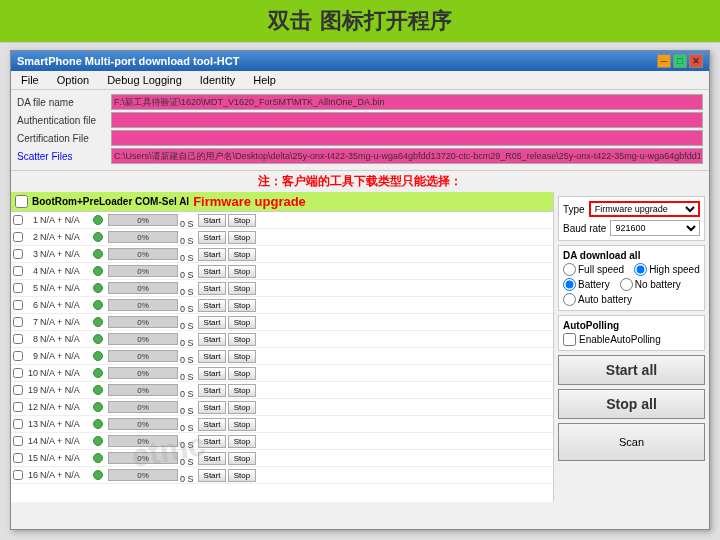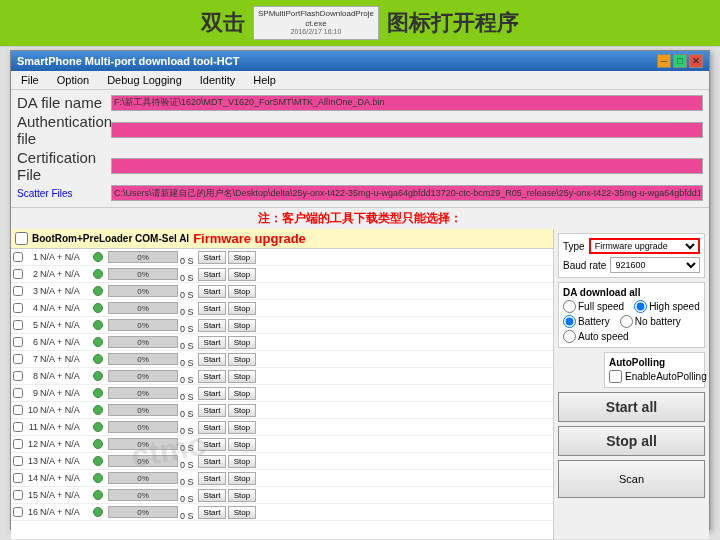--- a/index.html
+++ b/index.html
@@ -101,21 +101,21 @@
       border-bottom: 1px solid #ccc;
     }
     .form-row {
       display: flex;
       align-items: center;
       margin-bottom: 2px;
       gap: 4px;
     }
     .form-label {
       width: 90px;
-      font-size: 15px;
+      font-size: 10px;
       color: #333;
       flex-shrink: 0;
     }
     .form-input {
       flex: 1;
       height: 16px;
       border: 1px solid #aaa;
       background: #ec4899;
       font-size: 9px;
       padding: 0 2px;
@@ -143,21 +143,21 @@
     }
 
     
     .port-list {
       flex: 1;
       background: white;
       border-right: 1px solid #ccc;
       overflow: hidden;
     }
     .port-list-header {
-      background: #fef9c3;
+      background: #bef264;
       padding: 2px 4px;
       font-size: 10px;
       font-weight: bold;
       border-bottom: 1px solid #ccc;
       display: flex;
       align-items: center;
       gap: 4px;
     }
     .firmware-upgrade-text {
       color: red;
@@ -295,27 +295,25 @@
       gap: 10px;
     }
     .radio-item {
       display: flex;
       align-items: center;
       gap: 2px;
       font-size: 10px;
     }
     .auto-polling-section {
       font-size: 10px;
-      margin-left: 46px;
     }
     .checkbox-row {
       display: flex;
       align-items: center;
       gap: 3px;
-      justify-content: space-between;
     }
     .big-btn {
       width: 100%;
       height: 30px;
       font-size: 14px;
       font-weight: bold;
       cursor: pointer;
       border: 1px solid #888;
       display: flex;
       align-items: center;
@@ -352,25 +350,20 @@
       transform: rotate(-10deg);
       pointer-events: none;
       z-index: 10;
     }
   </style>
 </head>
 <body>
 
 <div class="top-bar">
   <span class="top-bar-text">双击</span>
-  <div class="app-icon-block">
-    <div class="app-name" style="white-space:pre;">SPMultiPortFlashDownloadProje
-ct.exe</div>
-    <div class="app-date">2016/2/17 16:10</div>
-  </div>
   <span class="top-bar-text">图标打开程序</span>
 </div>
 
 <div class="window">
 
   <div class="titlebar">
     <span>SmartPhone Multi-port download tool-HCT</span>
     <div class="titlebar-controls">
       <div class="titlebar-btn min">─</div>
       <div class="titlebar-btn max">□</div>
@@ -512,21 +505,21 @@
       <span class="port-num">10</span>
       <span class="port-name">N/A + N/A</span>
       <div class="port-led"></div>
       <div class="port-progress-bar">0%</div>
       <span class="port-time">0 S</span>
       <button class="port-start-btn">Start</button>
       <button class="port-stop-btn">Stop</button>
     </div>
           <div class="port-row">
       <input type="checkbox" style="width: 10px; height: 10px; margin-right: 1px;">
-      <span class="port-num">11</span>
+      <span class="port-num">19</span>
       <span class="port-name">N/A + N/A</span>
       <div class="port-led"></div>
       <div class="port-progress-bar">0%</div>
       <span class="port-time">0 S</span>
       <button class="port-start-btn">Start</button>
       <button class="port-stop-btn">Stop</button>
     </div>
           <div class="port-row">
       <input type="checkbox" style="width: 10px; height: 10px; margin-right: 1px;">
       <span class="port-num">12</span>
@@ -616,21 +609,21 @@
               <span>Battery</span>
             </div>
             <div class="radio-item">
               <input type="radio" name="battery" style="">
               <span>No battery</span>
             </div>
           </div>
           <div class="radio-row">
             <div class="radio-item">
               <input type="radio" name="battery" style="">
-              <span>Auto speed</span>
+              <span>Auto battery</span>
             </div>
           </div>
         </div>
       </div>
 
       <div class="right-section auto-polling-section">
         <div class="right-section-title">AutoPolling</div>
         <div class="checkbox-row">
           <input type="checkbox" style="">
           <span>EnableAutoPolling</span>

